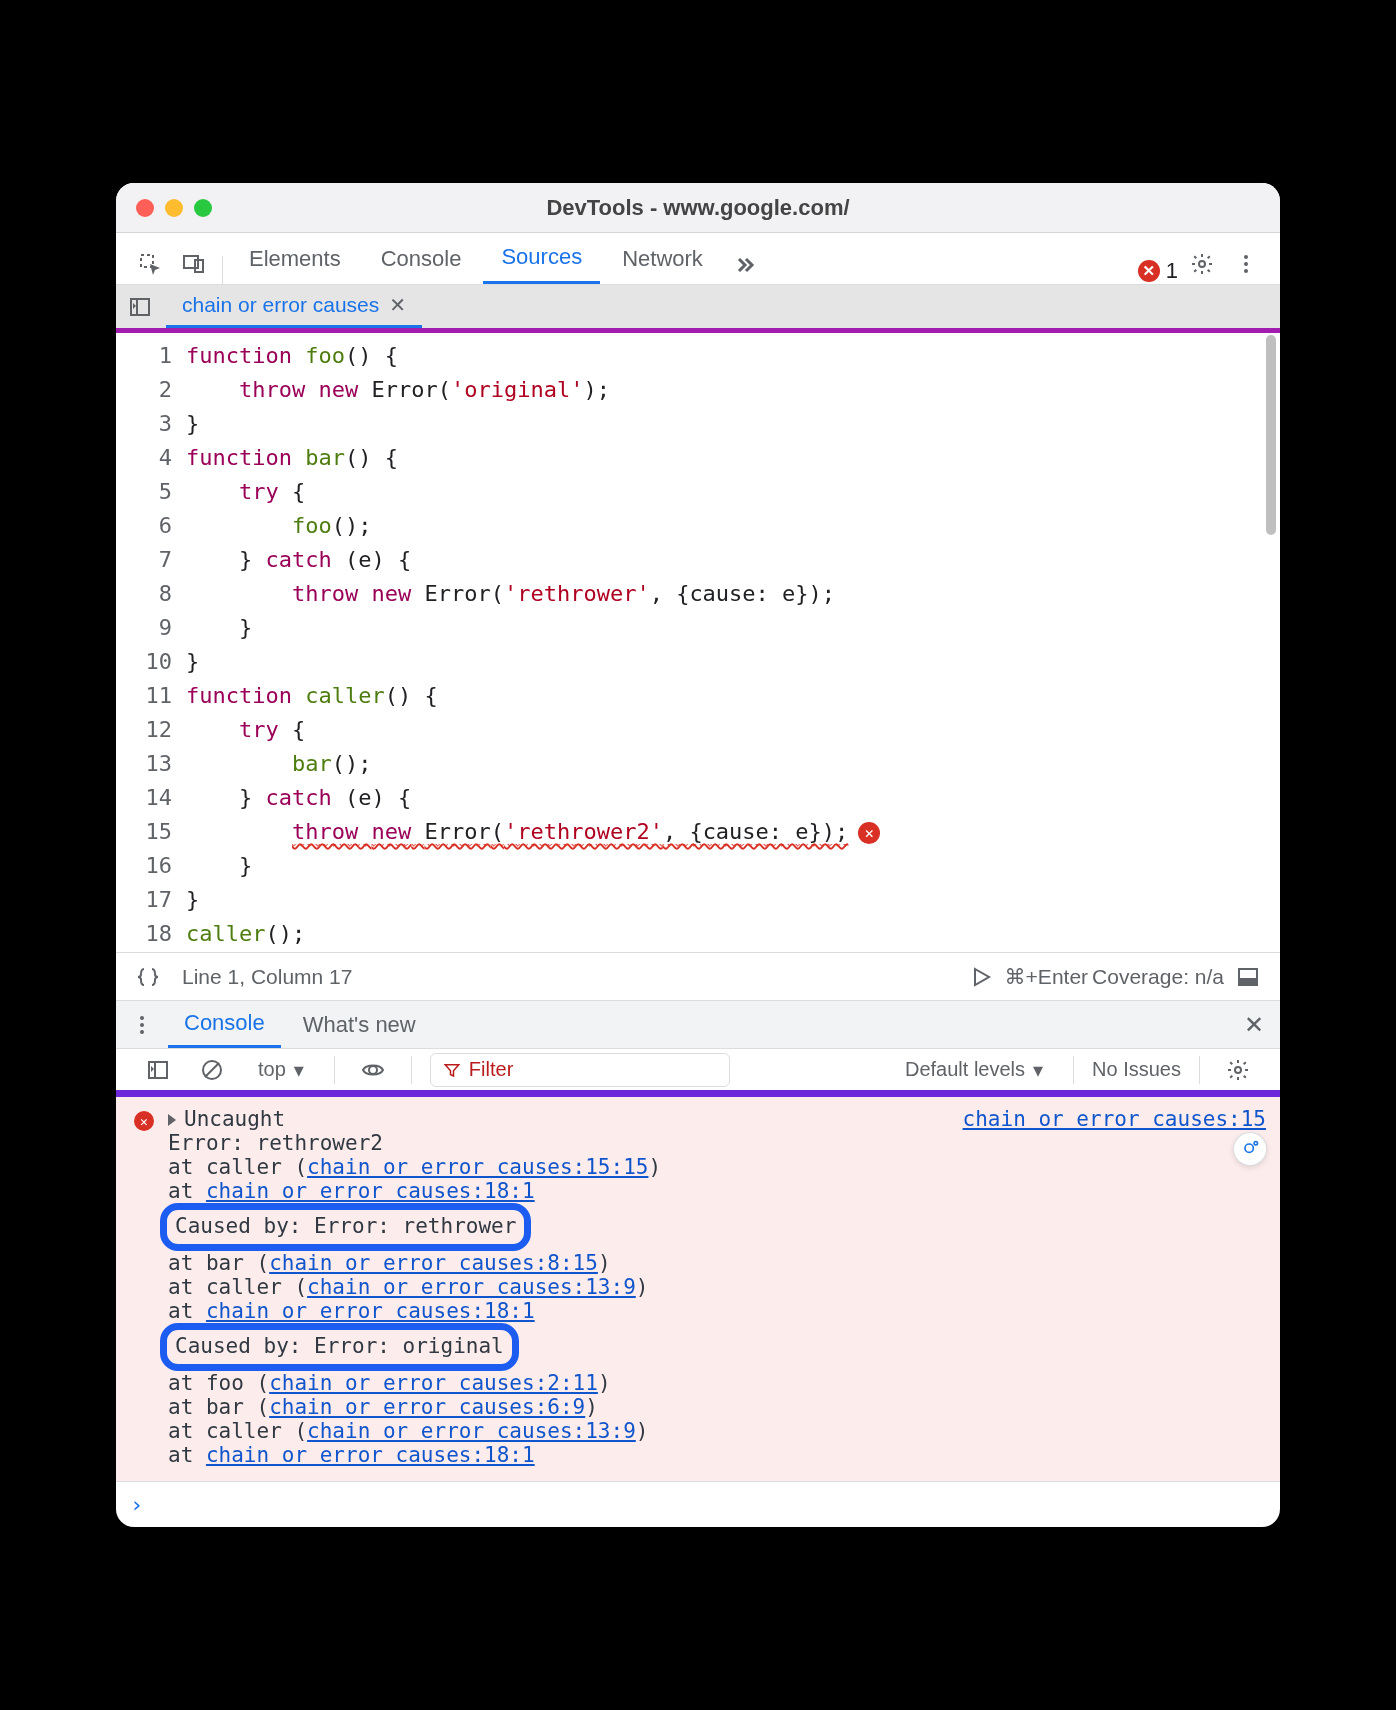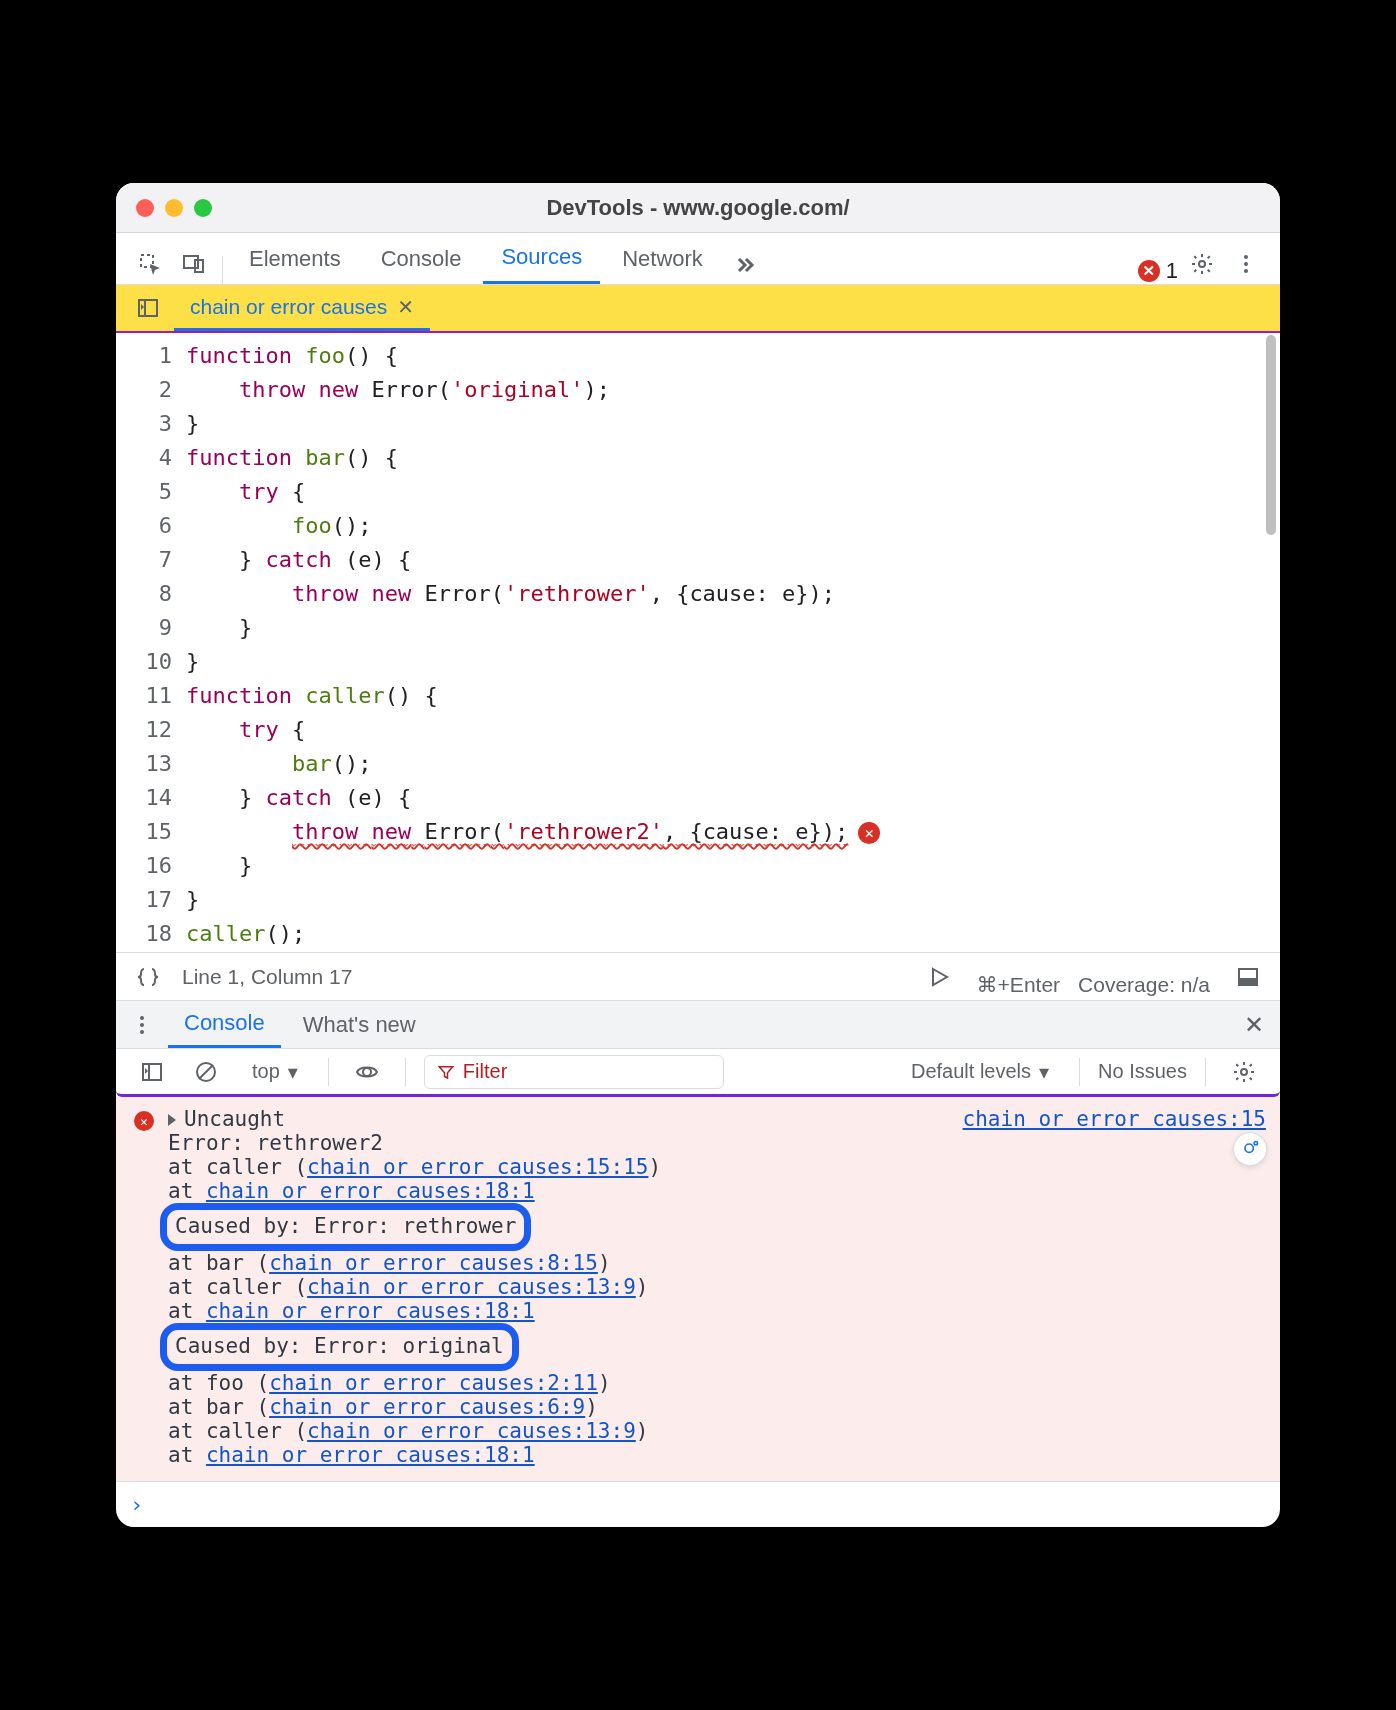--- a/index.html
+++ b/index.html
@@ -44,24 +44,24 @@
   .iconbtn svg { width:24px; height:24px; }
   .tab { font-size:22px; color:#5f6368; padding:0 18px; height:100%; display:flex; align-items:center; cursor:pointer; }
   .tab.active { color:#1a73e8; border-bottom:3px solid #1a73e8; }
   .vdiv { width:1px; height:28px; background:#dadce0; margin:0 4px; }
   .errpill { display:flex; align-items:center; gap:6px; font-size:22px; color:#202124; }
   .errcircle { width:22px; height:22px; border-radius:50%; background:#d93025; display:inline-flex; align-items:center; justify-content:center; color:#fff; font-size:15px; font-weight:bold; }
 
   
   .filetab-row {
     height: 48px;
-    background:#fde047;
-    border-bottom:2px solid #a21caf;
+    background:#e5e5e5;
+    border-bottom:5px solid #a21caf;
     display:flex; align-items:center;
-    padding: 0 12px; gap:6px;
+    padding: 0 4px; gap:6px;
   }
   .filetab {
     height:100%; display:flex; align-items:center; gap:10px;
     padding:0 16px; font-size:21px; color:#1a73e8;
     border-bottom:3px solid #1a73e8; cursor:pointer;
   }
   .filetab .close-x { color:#5f6368; font-size:20px; }
 
   
   .editor-wrap { display:flex; height: 620px; background:#fff; border-bottom:1px solid #dadce0; }
@@ -86,34 +86,34 @@
   .errdot-inline { display:inline-flex; margin-left:10px; vertical-align:middle; }
   .scroll-thumb { position:absolute; right:4px; top:2px; width:10px; height:200px; border-radius:5px; background:rgba(0,0,0,0.25); }
 
   
   .statusbar {
     height:48px; border-bottom:1px solid #dadce0;
     display:flex; align-items:center; padding:0 12px; gap:14px;
     font-size:21px; color:#5f6368;
   }
   .statusbar .left { flex:1; display:flex; align-items:center; gap:14px; }
-  .statusbar .right { display:flex; align-items:flex-end; gap:18px; }
+  .statusbar .right { display:flex; align-items:center; gap:4px; }
 
   
   .drawer-tabs {
     height:48px; background:#f1f3f4; border-bottom:1px solid #dadce0;
     display:flex; align-items:center; padding:0 6px; gap:6px;
   }
   .drawer-tab { font-size:22px; color:#5f6368; padding:0 16px; height:100%; display:flex; align-items:center; cursor:pointer; }
   .drawer-tab.active { color:#1a73e8; border-bottom:3px solid #1a73e8; }
 
   .console-toolbar {
-    height:48px; border-bottom:3px solid #6d28d9;
-    display:flex; align-items:center; padding:0 16px; gap:14px;
-    font-size:20px; color:#5f6368;border-radius:6px;
+    height:48px; border-bottom:7px solid #6d28d9;
+    display:flex; align-items:center; padding:0 22px; gap:14px;
+    font-size:20px; color:#5f6368;
   }
   .pill { height:34px; display:flex; align-items:center; gap:8px; padding:0 12px; border:1px solid #dadce0; border-radius:6px; cursor:pointer; }
   .pill.noborder { border:none; }
   .filter-input { height:34px; width:300px; border:1px solid #dadce0; border-radius:6px; display:flex; align-items:center; gap:8px; padding:0 12px; color:#b91c1c; }
   .spacer { flex:1; }
 
   .console-out {
     background:#fdecec;
     padding: 10px 14px 14px 14px;
     font-size:21px; color:#303942;

